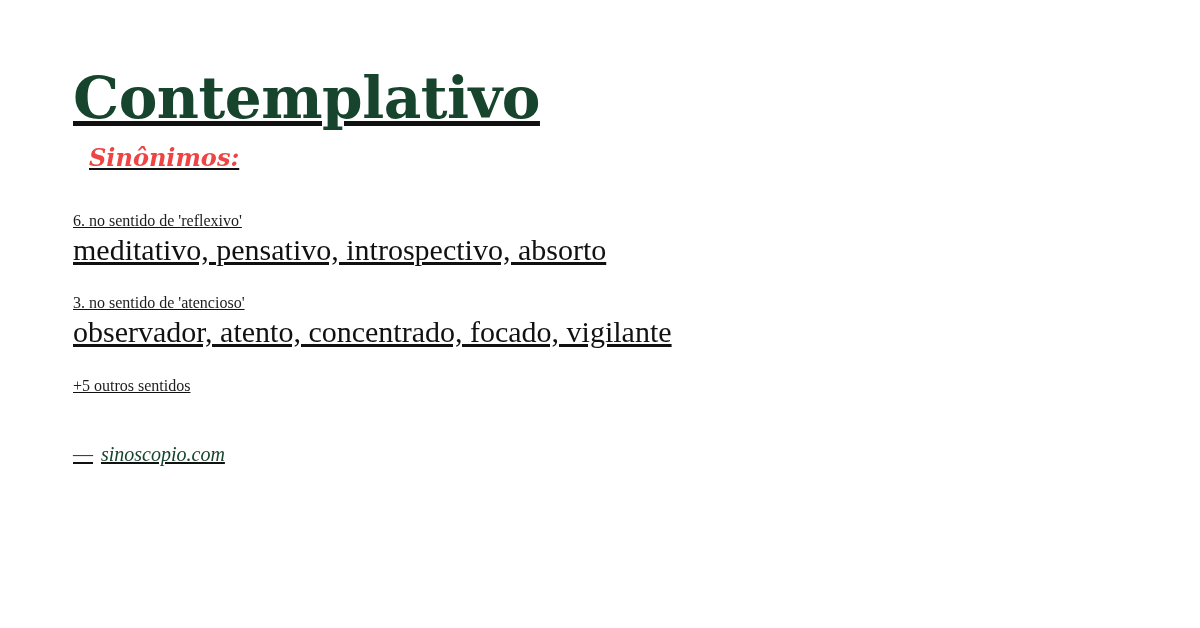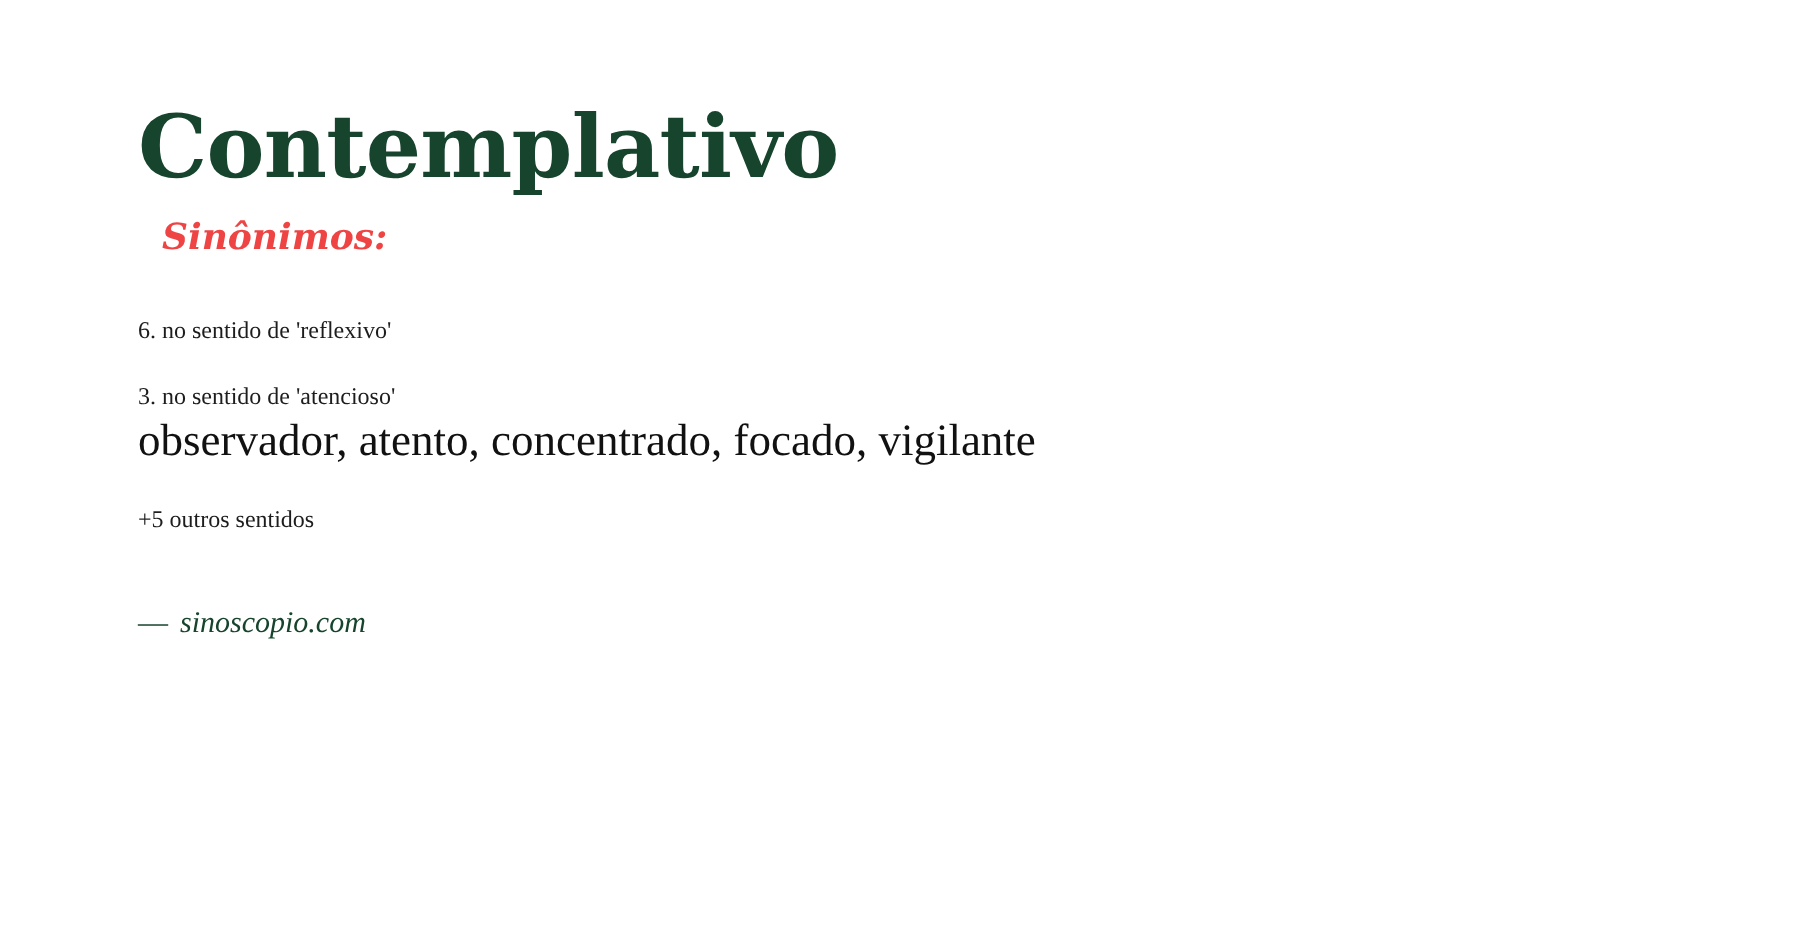--- a/index.html
+++ b/index.html
@@ -12,21 +12,22 @@
     height: 628px;
     font-family: "Liberation Serif", "DejaVu Serif", serif;
     color: #111111;
     overflow: hidden;
   }
   .page {
     position: relative;
     width: 1200px;
     height: 628px;
     box-sizing: border-box;
-    padding: 56px 80px 40px 92px;
+    padding: 56px 80px 40px 73px;
+    text-decoration: underline;
   }
   .word-title {
     font-family: "DejaVu Serif", "Liberation Serif", serif;
     font-weight: bold;
     font-size: 58px;
     line-height: 1.05;
     color: #16442c;
     letter-spacing: -0.5px;
     margin: 12px 0 0 0;
   }
@@ -80,20 +81,21 @@
 <div class="page">
 
   <h1 class="word-title">Contemplativo</h1>
 
   <div class="subtitle">Sinônimos:</div>
 
   <div class="senses">
 
     <div class="sense">
       <div class="sense-label">6. no sentido de 'reflexivo'</div>
+      <div class="sense-synonyms">meditativo, pensativo, introspectivo, absorto</div>
     </div>
 
 
     <div class="sense">
       <div class="sense-label">3. no sentido de 'atencioso'</div>
       <div class="sense-synonyms">observador, atento, concentrado, focado, vigilante</div>
     </div>
 
   </div>
 

